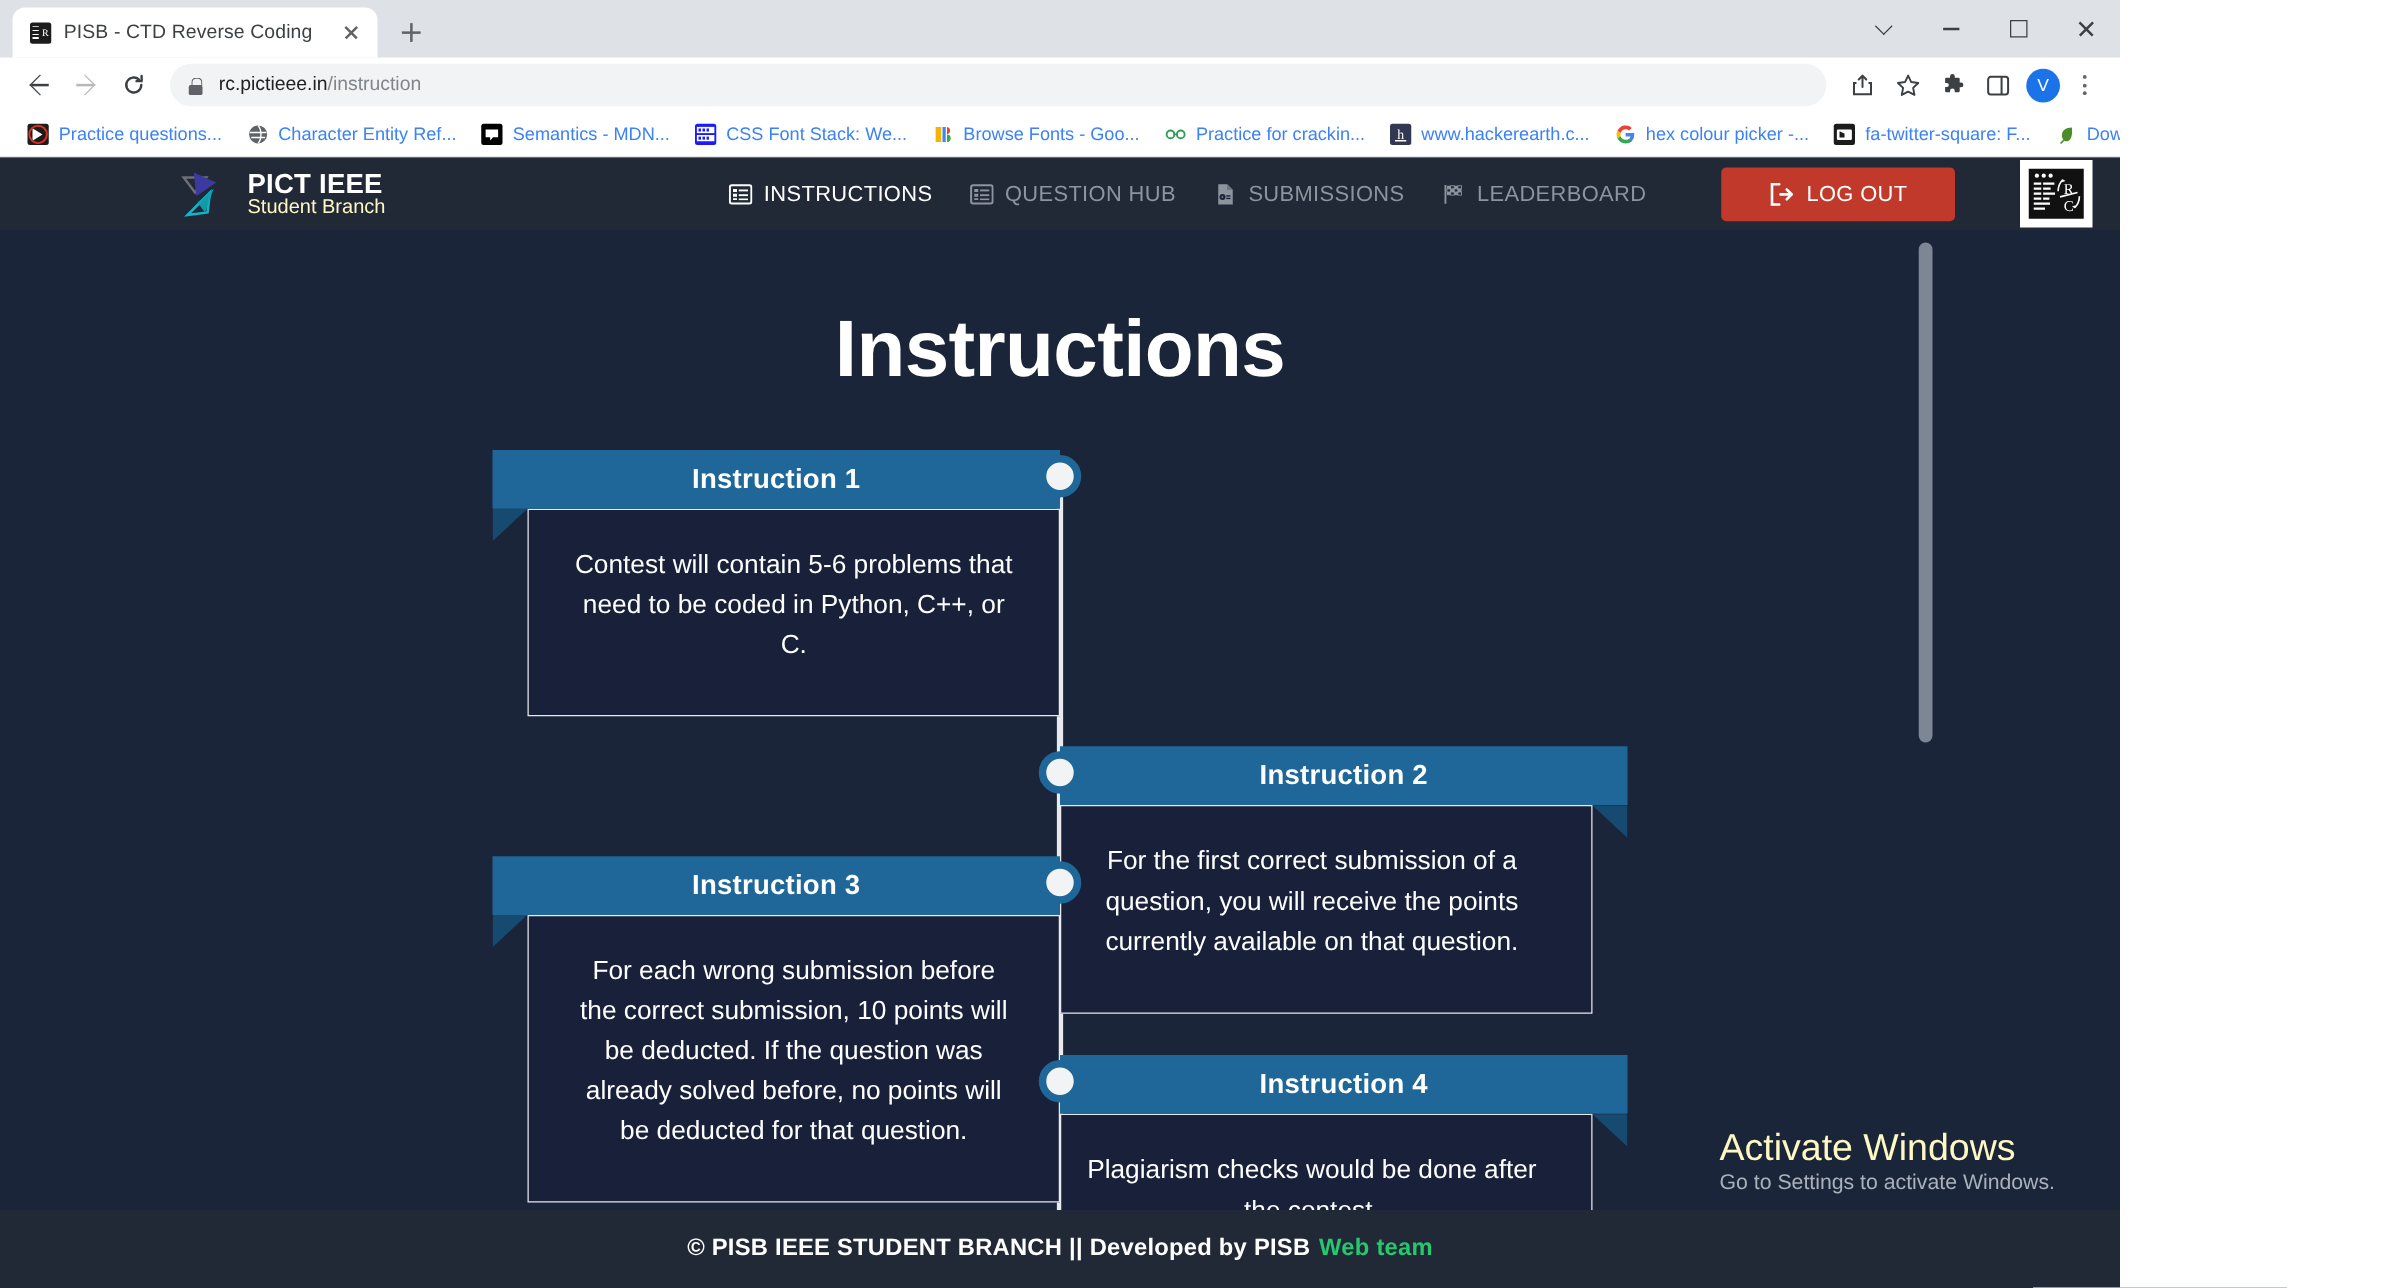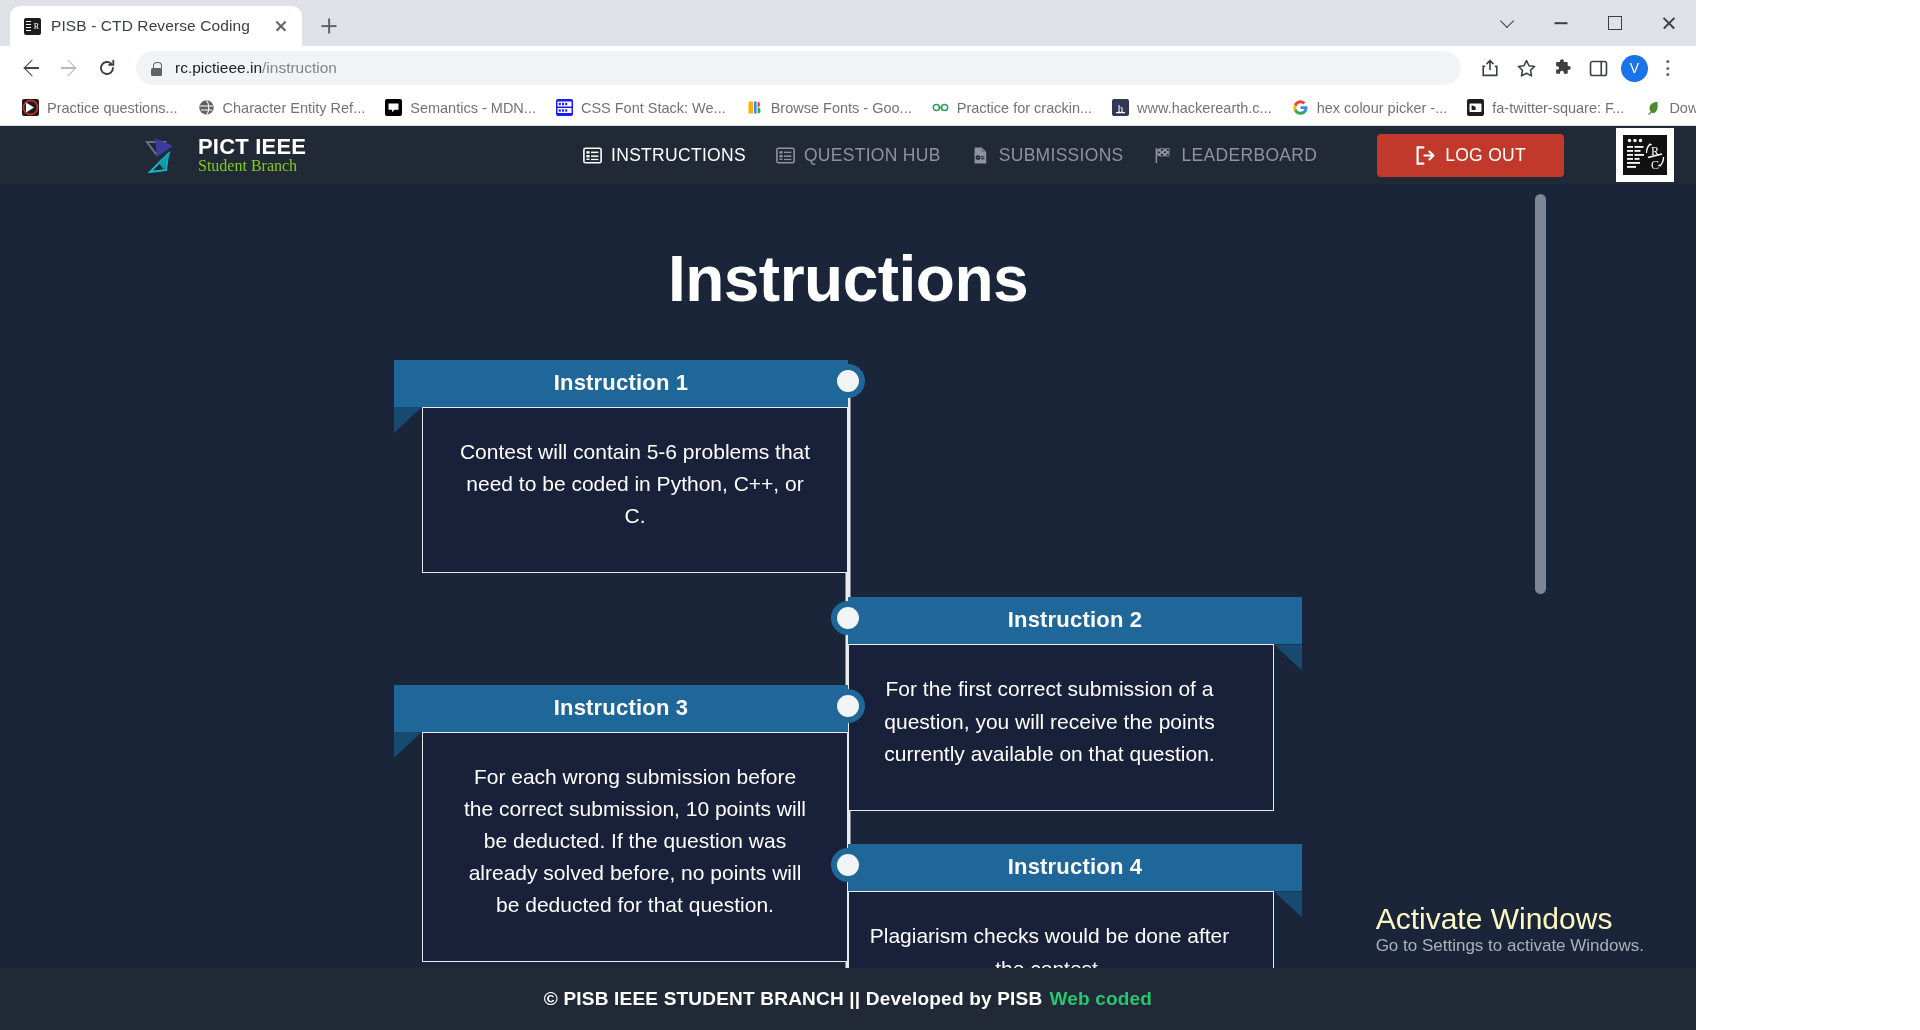--- a/index.html
+++ b/index.html
@@ -127,34 +127,34 @@
   .kebab span:nth-child(2){ top:15.5px; }
   .kebab span:nth-child(3){ top:22px; }
 
   .bookmarks {
     height: 36px; background:#ffffff; display:flex; align-items:center;
     padding: 0 12px; gap: 0px; border-bottom:1px solid #dadce0;
     overflow:hidden; white-space:nowrap;
   }
   .bm { display:flex; align-items:center; gap:8px; padding: 0 10px; height:28px; flex:0 0 auto; }
   .bm-ico { width:17px; height:17px; flex:0 0 auto; border-radius:2px; position:relative; overflow:hidden; }
-  .bm-label { font-size:14.5px; color:#737373; white-space:nowrap; }
+  .bm-label { font-size:14.5px; color:#3b82f6; white-space:nowrap; }
   .bm-more { font-size:19px; color:#3c4043; padding:0 8px; }
 
   
   .page { flex:1 1 auto; background:#1b2539; position:relative; overflow:hidden; }
 
   .navbar {
     height: 58px; background:#212836; display:flex; align-items:center;
     padding: 0 22px 0 140px; position:relative;
   }
   .brand { display:flex; align-items:center; gap:12px; flex:0 0 auto; }
   .brand-text { line-height:1.05; }
   .brand-top { font-size:22px; font-weight:bold; color:#ffffff; letter-spacing:0.2px; }
-  .brand-sub { font-size:16px; color:#84cc16;font-family:Liberation Serif, serif; }
+  .brand-sub { font-size:16px; color:#fef9c3; }
 
   .navlinks { display:flex; align-items:center; gap:30px; margin-left:auto; }
   .navlink { display:flex; align-items:center; gap:9px; font-size:17.5px; color:#8d949e; letter-spacing:0.3px; }
   .navlink.active { color:#ffffff; }
   .nav-ico { width:19px; height:19px; flex:0 0 auto; position:relative; }
 
   .logout {
     background:#c0392b; color:#ffffff; font-size:17.5px; letter-spacing:0.3px;
     display:flex; align-items:center; gap:10px; padding: 11px 38px;
     border-radius:4px; margin-left:30px; border:none; cursor:pointer;
@@ -593,17 +593,17 @@
       </div>
     </div>
 
     <div class="watermark">
       <div class="wm-1">Activate Windows</div>
       <div class="wm-2">Go to Settings to activate Windows.</div>
     </div>
 
     <div class="footer">
       <span>© PISB IEEE STUDENT BRANCH || Developed by PISB</span>
-      <span class="green">Web coded</span>
+      <span class="green">Web team</span>
     </div>
 
   </div>
 </div>
 
 </body></html>

